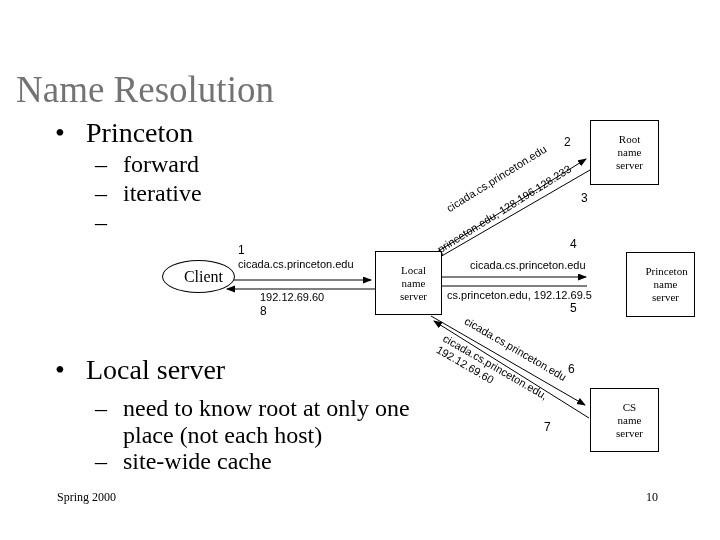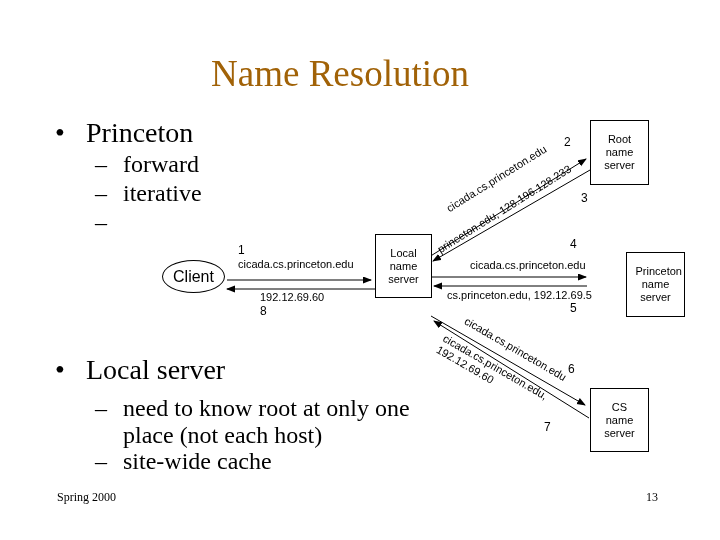--- a/index.html
+++ b/index.html
@@ -1,20 +1,20 @@
 <!DOCTYPE html>
 <html><head>
 <meta charset="utf-8">
 <style>
   html,body{margin:0;padding:0;background:#ffffff;}
   .slide{position:relative;width:720px;height:540px;background:#ffffff;overflow:hidden;
          font-family:"Liberation Serif","DejaVu Serif",serif;color:#000;}
 
-  .title{position:absolute;left:0;top:53px;width:680px;margin:0;text-align:center;
-         font-size:37px;font-weight:400;line-height:42px;color:#a16207;}
+  .title{position:absolute;left:0;top:53px;width:680px;margin:16px;
+         font-size:37px;font-weight:400;line-height:42px;color:#737373;}
 
   .b-main{position:absolute;display:flex;font-size:28px;line-height:32px;}
   .b-main .mk{width:31px;flex:none;}
   .b1{left:55px;top:117px;}
   .b2{left:55px;top:354px;}
 
   .b-sub{position:absolute;display:flex;font-size:24px;line-height:27px;}
   .b-sub .mk{width:28px;flex:none;}
   .s1{left:95px;top:151px;}
   .s2{left:95px;top:180px;}
@@ -24,24 +24,24 @@
   .s5{left:95px;top:448px;}
 
   .footer-item{position:absolute;font-size:12px;line-height:17px;}
   .f-left{left:57px;top:489px;}
   .f-center{left:0;top:489px;width:720px;text-align:center;}
   .f-right{left:646px;top:489px;}
 
   
   .node{position:absolute;border:1px solid #000;background:#fff;
         display:flex;align-items:center;justify-content:center;text-align:center;
-        font-family:Liberation Sans, sans-serif;font-size:11px;line-height:13px;}
+        font-family:Liberation Serif, serif;font-size:11px;line-height:13px;padding-left:10px;}
   .node .wrapbox{display:inline-block;width:40px;}
   .n-client{left:162px;top:260px;width:61px;height:31px;border-radius:50%;font-size:16px;}
-  .n-local{left:375px;top:234px;width:55px;height:62px;}
+  .n-local{left:375px;top:251px;width:55px;height:62px;}
   .n-root{left:590px;top:120px;width:57px;height:63px;}
   .n-princeton{left:590px;top:252px;width:57px;height:63px;margin-left:36px;}
   .n-cs{left:590px;top:388px;width:57px;height:62px;align-items:center;}
 
   .dlabel{position:absolute;font-family:"Liberation Sans","DejaVu Sans",sans-serif;
           font-size:11px;line-height:13px;white-space:nowrap;}
   .dnum{position:absolute;font-family:"Liberation Sans","DejaVu Sans",sans-serif;
         font-size:12px;line-height:13px;}
 
   .l1{left:238px;top:258px;}
@@ -150,15 +150,15 @@
   <div class="dnum n6">6</div>
   <div class="dlabel l6">cicada.cs.princeton.edu</div>
 
   <div class="dnum n7">7</div>
   <div class="dlabel l7">cicada.cs.princeton.edu, 192.12.69.60</div>
 
   <div class="dnum n8">8</div>
   <div class="dlabel l8">192.12.69.60</div>
 
   <div class="footer-item f-left">Spring 2000</div>
-  <div class="footer-item f-right">13</div>
+  <div class="footer-item f-right">10</div>
 
 </div>
 
 </body></html>

